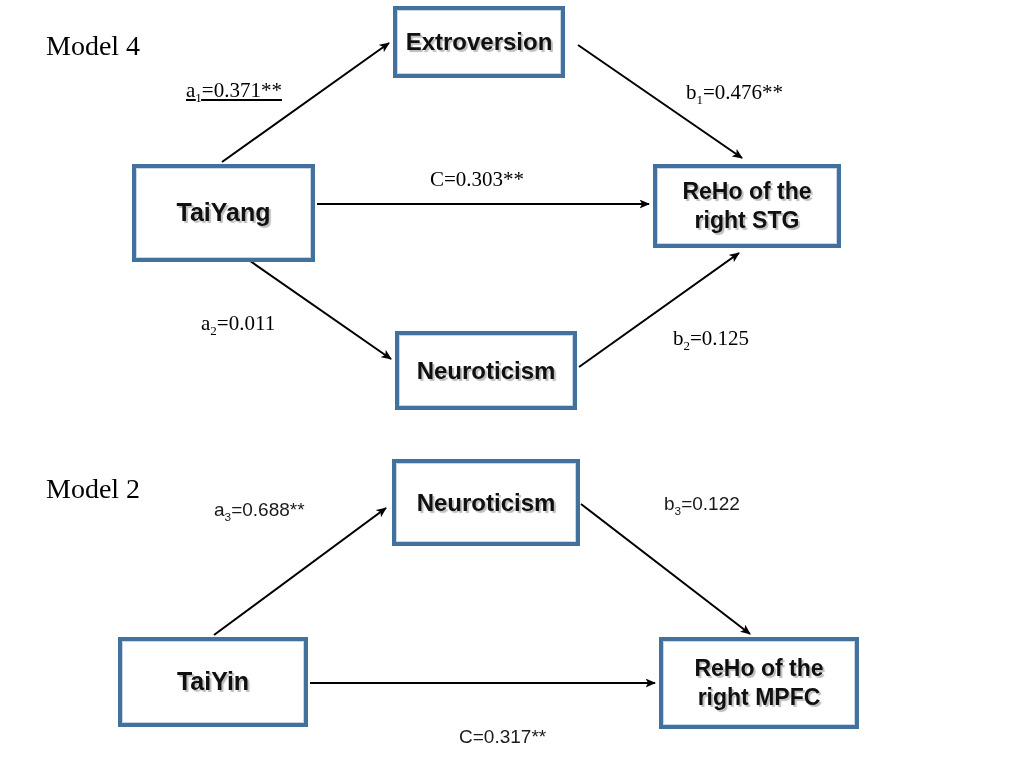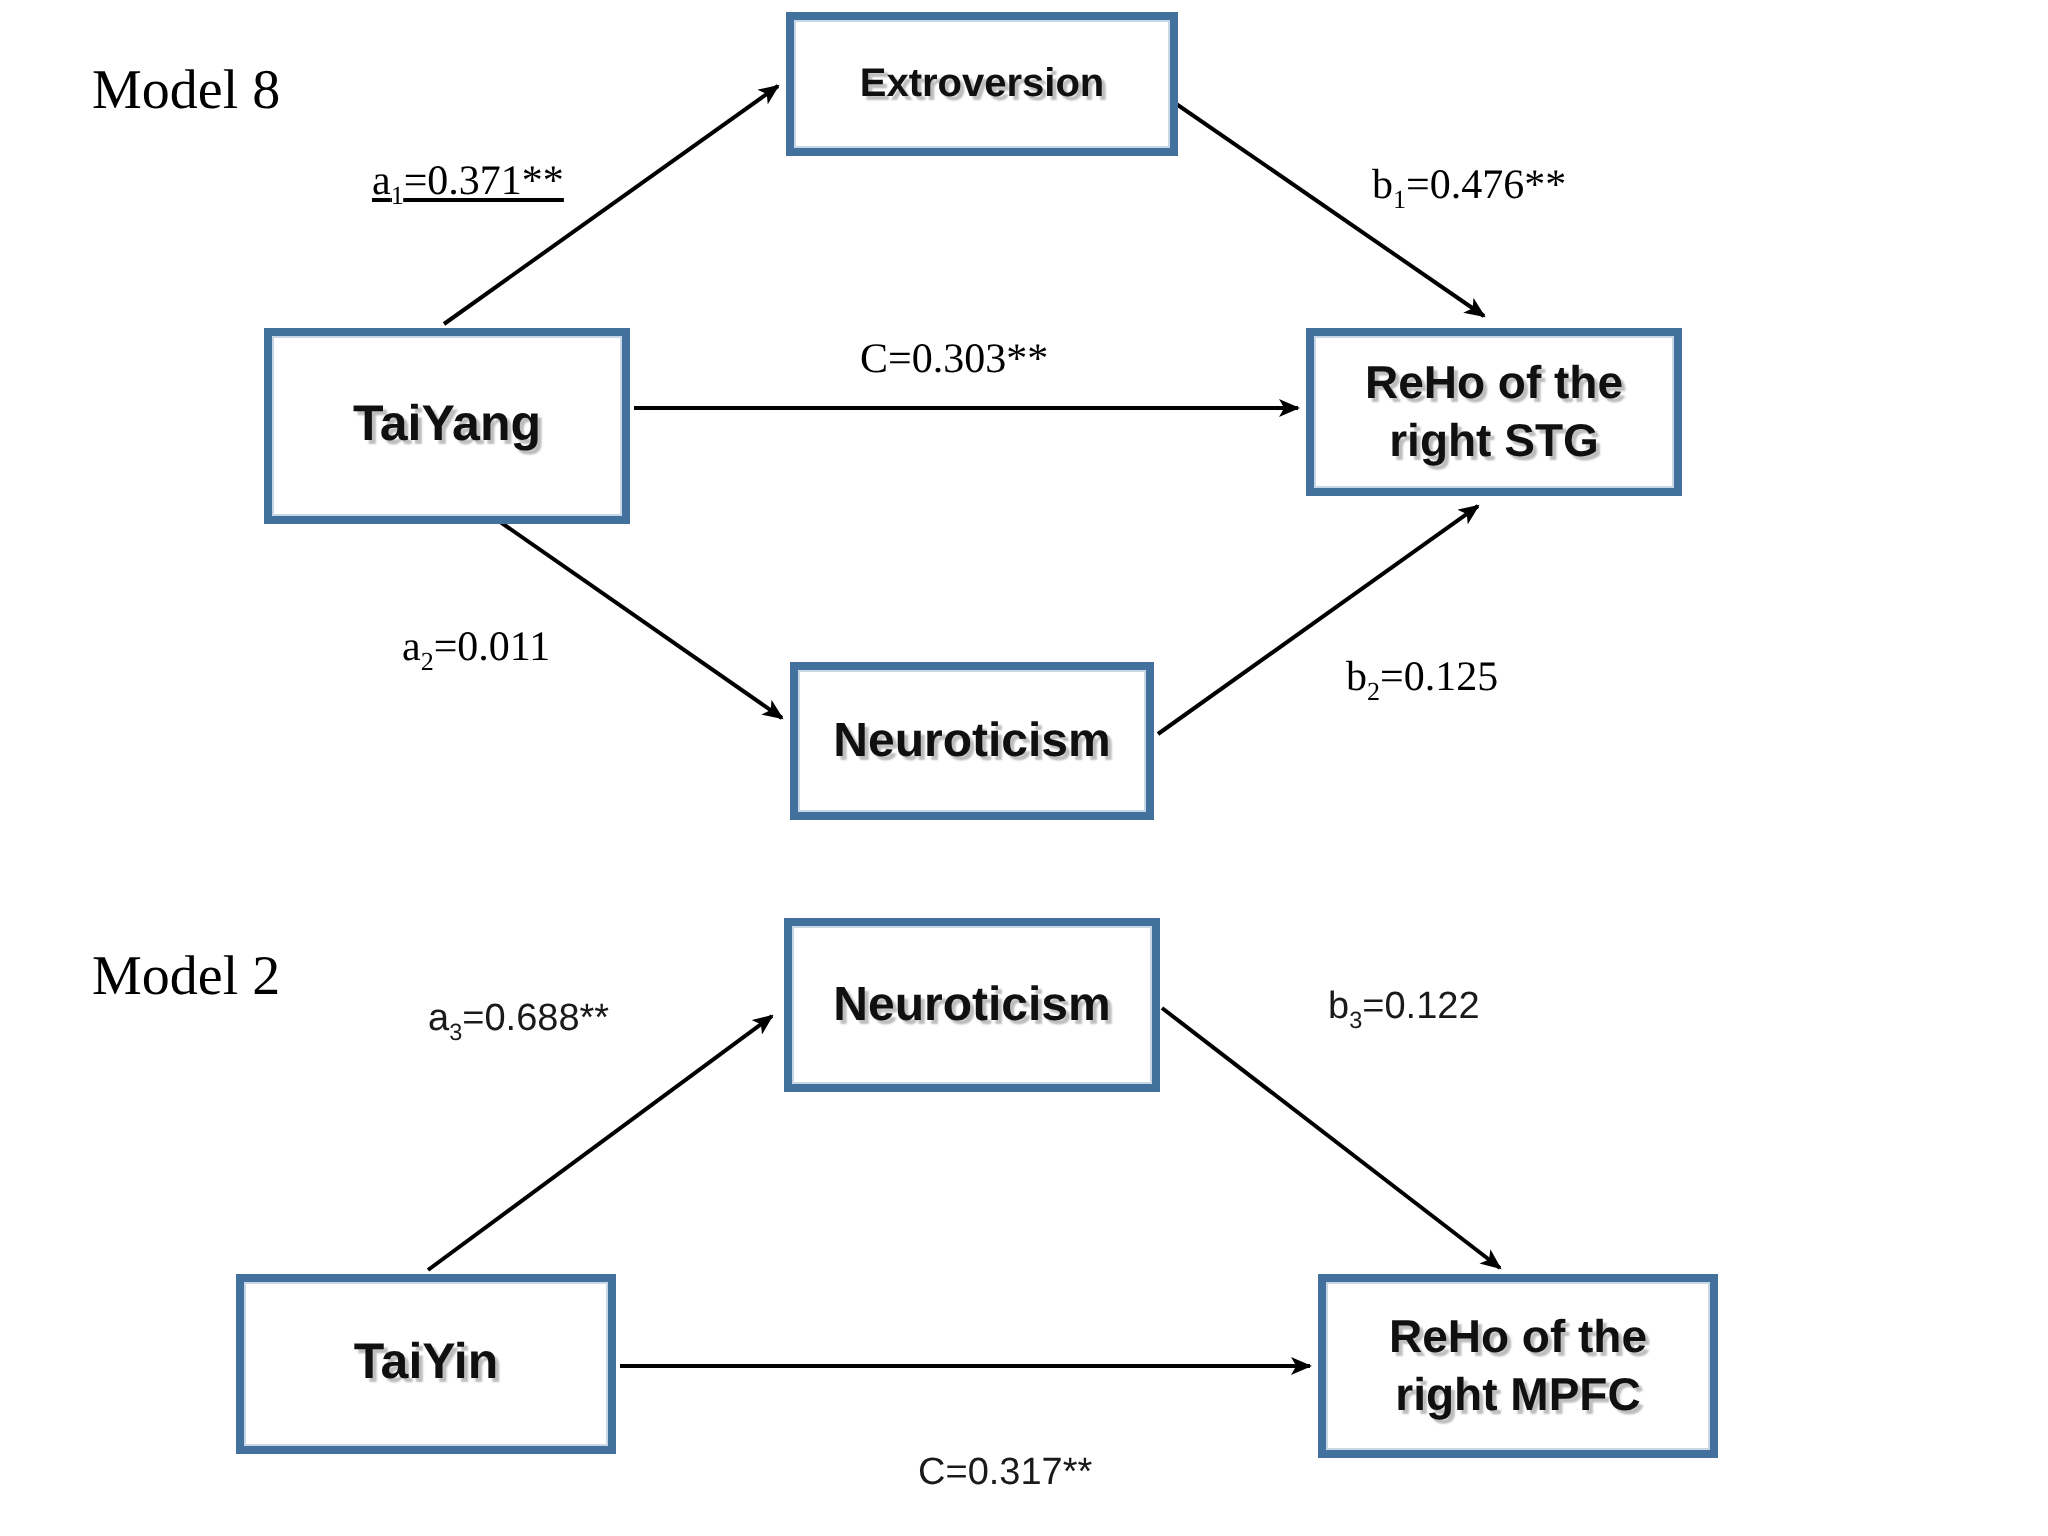--- a/index.html
+++ b/index.html
@@ -75,23 +75,23 @@
     <line x1="578" y1="45" x2="742" y2="158" stroke="#000" stroke-width="2" marker-end="url(#ah)"></line>
     <line x1="317" y1="204" x2="649" y2="204" stroke="#000" stroke-width="2" marker-end="url(#ah)"></line>
     <line x1="230" y1="247" x2="391" y2="359" stroke="#000" stroke-width="2" marker-end="url(#ah)"></line>
     <line x1="579" y1="367" x2="739" y2="253" stroke="#000" stroke-width="2" marker-end="url(#ah)"></line>
 
     <line x1="214" y1="635" x2="386" y2="508" stroke="#000" stroke-width="2" marker-end="url(#ah)"></line>
     <line x1="581" y1="504" x2="750" y2="634" stroke="#000" stroke-width="2" marker-end="url(#ah)"></line>
     <line x1="310" y1="683" x2="655" y2="683" stroke="#000" stroke-width="2" marker-end="url(#ah)"></line>
   </svg>
 
-  <div class="model-title" style="left:46px; top:30px;">Model 8</div>
+  <div class="model-title" style="left:46px; top:30px;">Model 4</div>
 
-  <div class="box" style="left:393px; top:6px; width:196px; height:72px; font-size:20px;">Extroversion</div>
+  <div class="box" style="left:393px; top:6px; width:172px; height:72px; font-size:24px;">Extroversion</div>
 
   <div class="box" style="left:132px; top:164px; width:183px; height:98px; font-size:25px;">TaiYang</div>
 
   <div class="box" style="left:653px; top:164px; width:188px; height:84px; font-size:23px;">ReHo of the right STG</div>
 
   <div class="box" style="left:395px; top:331px; width:182px; height:79px; font-size:24px;">Neuroticism</div>
 
   <span class="plabel serif" style="left:186px; top:78px;text-decoration:underline;"><span>a</span><sub>1</sub><span>=0.371**</span></span>
 
   <span class="plabel serif" style="left:686px; top:80px;"><span>b</span><sub>1</sub><span>=0.476**</span></span>

